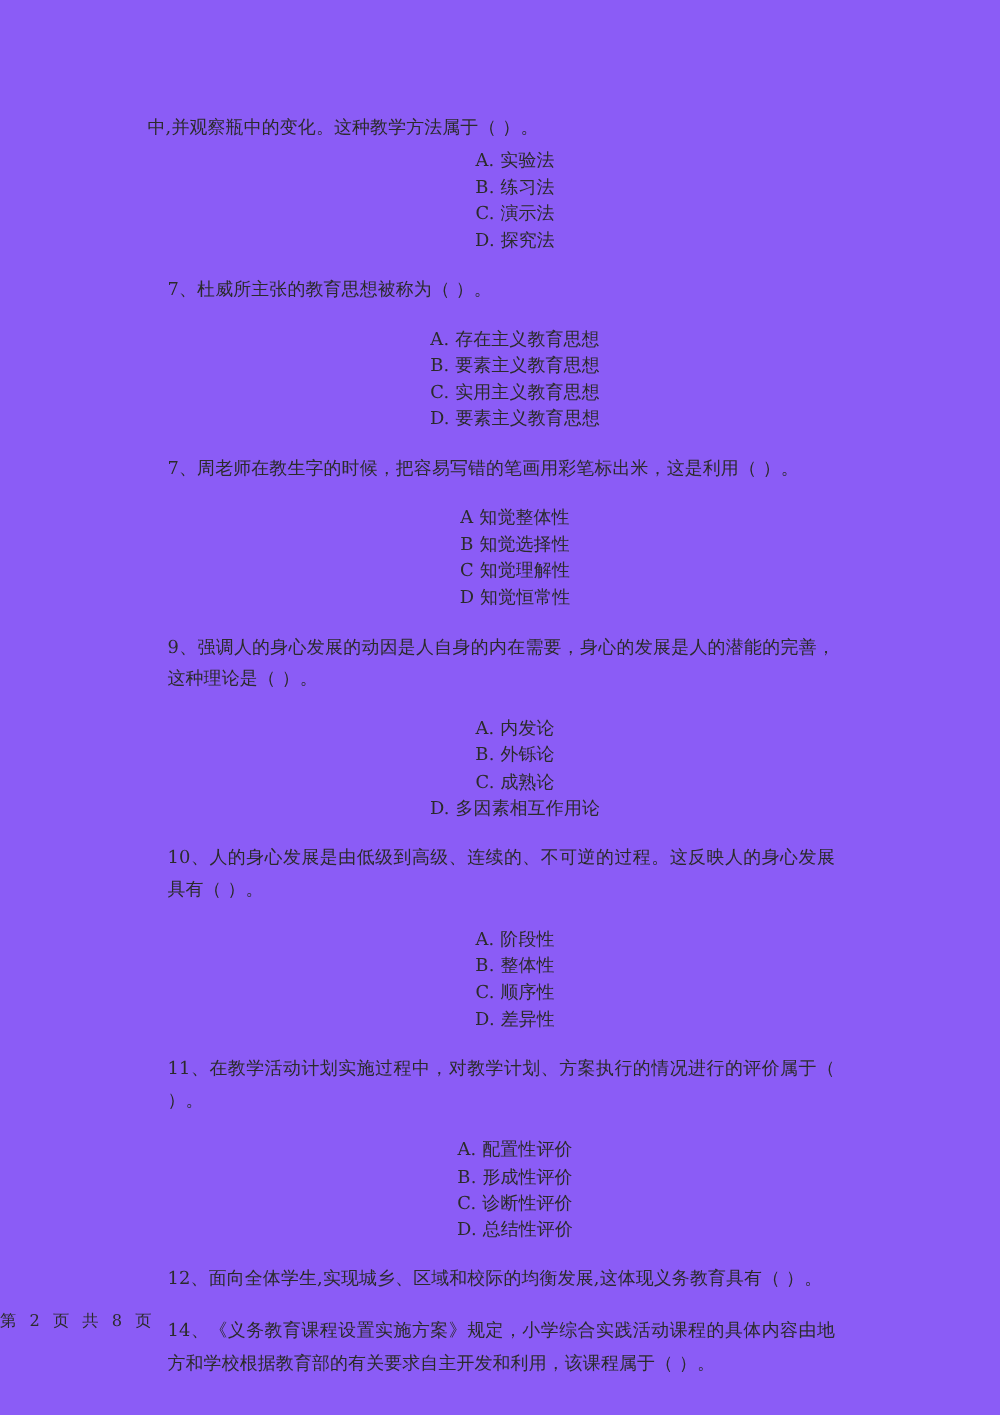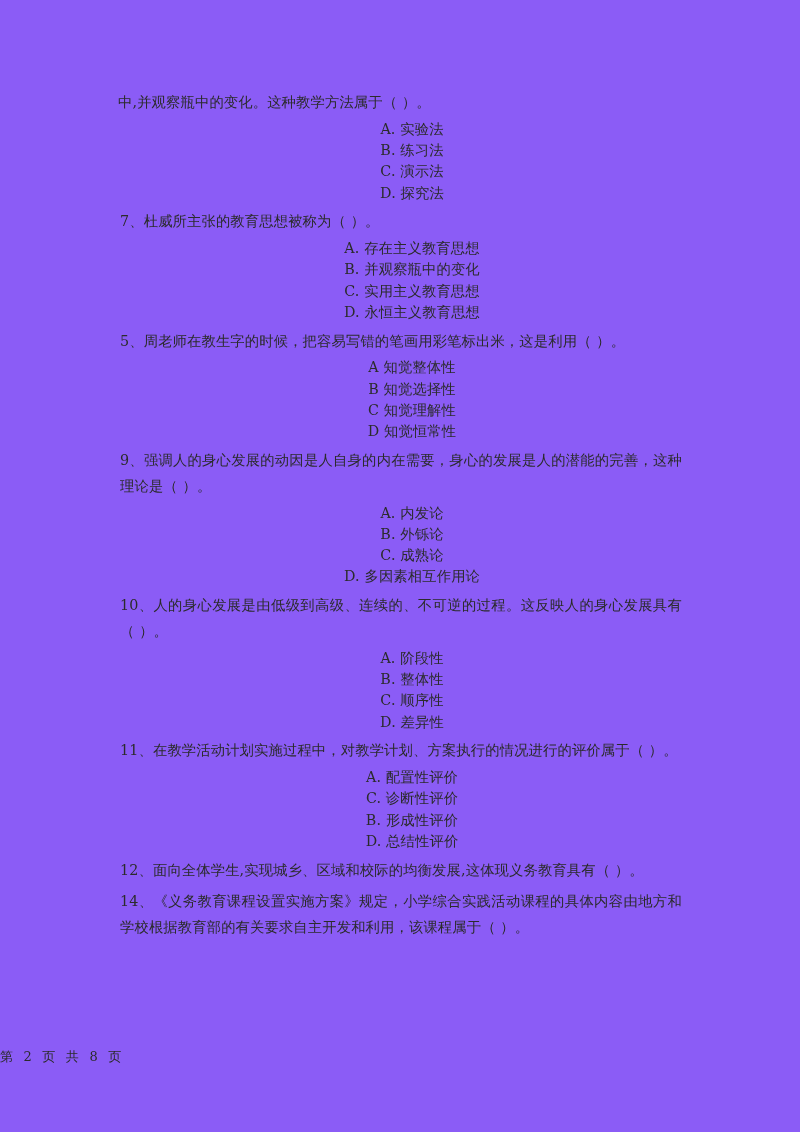--- a/index.html
+++ b/index.html
@@ -32,21 +32,21 @@
     top: 90px;
     width: 566px;
   }
 
   
   .stem {
     font-size: 14.3px;
     line-height: 25.7px;
     text-align: justify;
     text-justify: inter-ideograph;
-    margin: 2px;
+    margin: 16px;
     letter-spacing: 0.15px;
     word-break: break-all;
   }
 
   .opt {
     font-size: 14.3px;
     line-height: 21.3px;
     margin: 0;
     padding-left: 22px;
     letter-spacing: 0.15px;
@@ -97,28 +97,28 @@
         <p class="opt">B. 练习法</p>
         <p class="opt">C. 演示法</p>
         <p class="opt">D. 探究法</p>
       </div>
     </div>
 
     <div class="q">
       <p class="stem">7、杜威所主张的教育思想被称为（    ）。</p>
       <div class="opts">
         <p class="opt">A. 存在主义教育思想</p>
-        <p class="opt">B. 并观察瓶中的变化</p>
+        <p class="opt">B. 要素主义教育思想</p>
         <p class="opt">C. 实用主义教育思想</p>
-        <p class="opt">D. 永恒主义教育思想</p>
+        <p class="opt">D. 要素主义教育思想</p>
       </div>
     </div>
 
     <div class="q">
-      <p class="stem">5、周老师在教生字的时候，把容易写错的笔画用彩笔标出米，这是利用（    ）。</p>
+      <p class="stem">7、周老师在教生字的时候，把容易写错的笔画用彩笔标出米，这是利用（    ）。</p>
       <div class="opts">
         <p class="opt">A  知觉整体性</p>
         <p class="opt">B  知觉选择性</p>
         <p class="opt">C  知觉理解性</p>
         <p class="opt">D  知觉恒常性</p>
       </div>
     </div>
 
     <div class="q">
       <p class="stem">9、强调人的身心发展的动因是人自身的内在需要，身心的发展是人的潜能的完善，这种理论是（    ）。</p>
@@ -137,22 +137,22 @@
         <p class="opt">B. 整体性</p>
         <p class="opt">C. 顺序性</p>
         <p class="opt">D. 差异性</p>
       </div>
     </div>
 
     <div class="q">
       <p class="stem">11、在教学活动计划实施过程中，对教学计划、方案执行的情况进行的评价属于（    ）。</p>
       <div class="opts">
         <p class="opt">A. 配置性评价</p>
+        <p class="opt">B. 形成性评价</p>
         <p class="opt">C. 诊断性评价</p>
-        <p class="opt">B. 形成性评价</p>
         <p class="opt">D. 总结性评价</p>
       </div>
     </div>
 
     <div class="q">
       <p class="stem">12、面向全体学生,实现城乡、区域和校际的均衡发展,这体现义务教育具有（    ）。</p>
     </div>
 
     <div class="q">
     </div>

